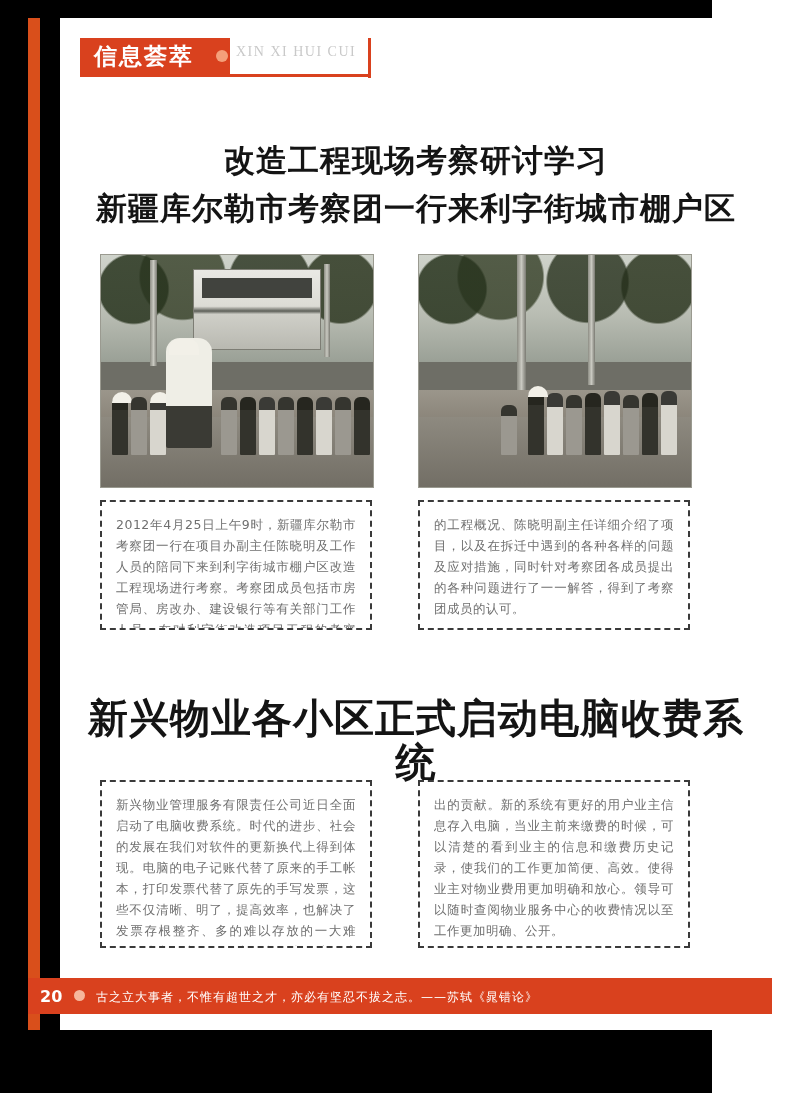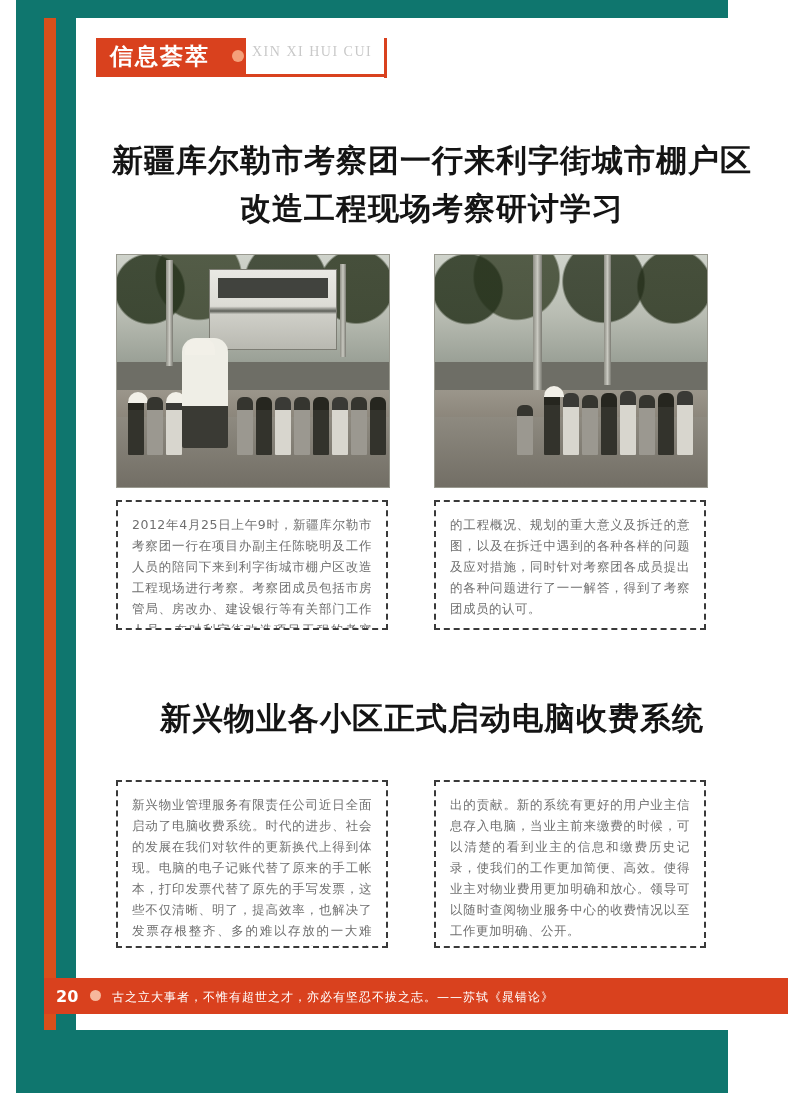--- a/index.html
+++ b/index.html
@@ -11,23 +11,23 @@
     width: 800px;
     height: 1093px;
     font-family: "DejaVu Sans", sans-serif;
     position: relative;
     overflow: hidden;
   }
 
   
   .page {
     position: absolute;
-    left: 16px; top: 0;
+    left: 0; top: 0;
     width: 712px; height: 1093px;
-    background: #0f766e;
+    background: #000000;
   }
   .left-bar {
     position: absolute;
     left: 28px; top: 18px;
     width: 12px; height: 1012px;
     background: #d94f1b;
   }
   .content {
     position: absolute;
     left: 60px; top: 18px;
@@ -100,21 +100,21 @@
     color: #141414;
     letter-spacing: 1px;
   }
   .title2 {
     position: absolute;
     left: 20px; top: 678px;
     width: 672px;
     text-align: center;
     font-family: "DejaVu Serif", serif;
     font-weight: bold;
-    font-size: 31px;
+    font-size: 40px;
     line-height: 44px;
     color: #141414;
     letter-spacing: 1px;
   }
 
   
   .photo {
     position: absolute;
     overflow: hidden;
     background: #6e6e66;
@@ -264,22 +264,22 @@
     <div class="header">
       <div class="header-tab"></div>
       <div class="header-tab-label">信息荟萃</div>
       <div class="header-dot"></div>
       <div class="header-pinyin">XIN XI HUI CUI</div>
       <div class="header-rule"></div>
       <div class="header-vrule"></div>
     </div>
 
     <div class="title1">
+      <div>改造工程现场考察研讨学习</div>
       <div>新疆库尔勒市考察团一行来利字街城市棚户区</div>
-      <div>改造工程现场考察研讨学习</div>
     </div>
 
     <div class="photo photo-left">
       <div class="sky"></div>
       <div class="trees"></div>
       <div class="bus"></div>
       <div class="pole" style="left:18%;top:2%;width:7px;height:46%;"></div>
       <div class="pole" style="left:82%;top:4%;width:6px;height:40%;"></div>
       <div class="ground"></div>
       <div class="road"></div>
@@ -320,21 +320,21 @@
         <div class="p lite" style="left:89%;height:64px;"></div>
         <div class="p mid" style="left:30%;height:50px;"></div>
         <div class="helmet" style="left:40%;bottom:58px;"></div>
       </div>
     </div>
 
     <div class="dashbox bx1">
       <div class="btext">2012年4月25日上午9时，新疆库尔勒市考察团一行在项目办副主任陈晓明及工作人员的陪同下来到利字街城市棚户区改造工程现场进行考察。考察团成员包括市房管局、房改办、建设银行等有关部门工作人员。在对利字街改造项目工程的考察中，陈晓明副主任详细介绍了项目</div>
     </div>
     <div class="dashbox bx2">
-      <div class="btext">的工程概况、规划的重大意义及拆迁的意图，以及在拆迁中遇到的各种各样的问题及应对措施，同时针对考察团各成员提出的各种问题进行了一一解答，得到了考察团成员的认可。</div>
+      <div class="btext">的工程概况、陈晓明副主任详细介绍了项目，以及在拆迁中遇到的各种各样的问题及应对措施，同时针对考察团各成员提出的各种问题进行了一一解答，得到了考察团成员的认可。</div>
       <div class="bsign">（综合项目办：况冰）</div>
     </div>
 
     <div class="title2">新兴物业各小区正式启动电脑收费系统</div>
 
     <div class="dashbox bx3">
       <div class="btext">新兴物业管理服务有限责任公司近日全面启动了电脑收费系统。时代的进步、社会的发展在我们对软件的更新换代上得到体现。电脑的电子记账代替了原来的手工帐本，打印发票代替了原先的手写发票，这些不仅清晰、明了，提高效率，也解决了发票存根整齐、多的难以存放的一大难题。减少纸张的使用也是我们为环境保护做</div>
     </div>
     <div class="dashbox bx4">
       <div class="btext">出的贡献。新的系统有更好的用户业主信息存入电脑，当业主前来缴费的时候，可以清楚的看到业主的信息和缴费历史记录，使我们的工作更加简便、高效。使得业主对物业费用更加明确和放心。领导可以随时查阅物业服务中心的收费情况以至工作更加明确、公开。</div>

